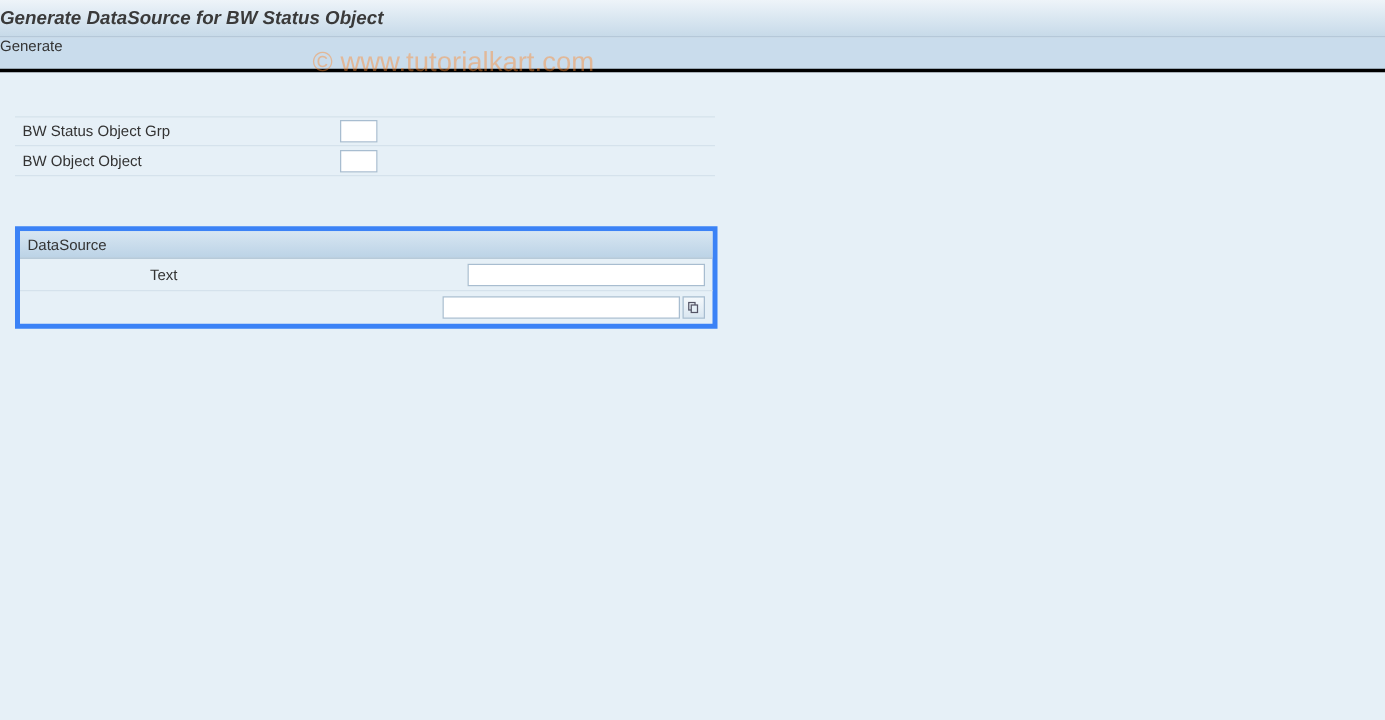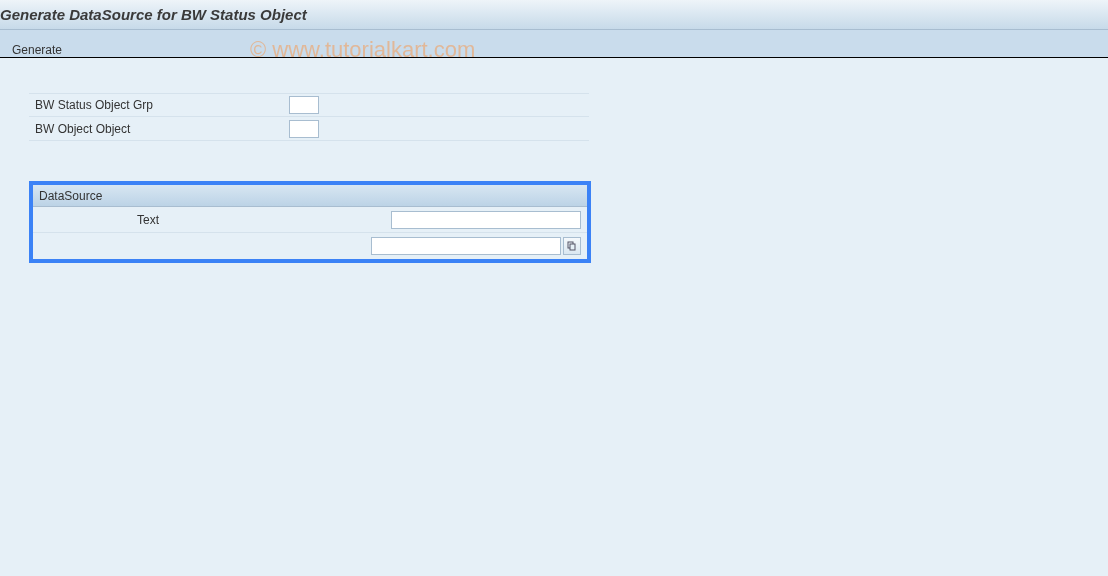--- a/index.html
+++ b/index.html
@@ -25,34 +25,33 @@
     }
     .title-text {
       font-style: italic;
       font-weight: bold;
       font-size: 15px;
       color: #3a3a3a;
     }
     .toolbar {
       background: #c9dcec;
       height: 28px;
-      border-bottom: 1px solid #000000;
-      display: flex;
-      align-items: flex-end;
-      padding-left: 12px;
+      border-bottom: 3px solid #000000;
+      display: flex;
+      align-items: flex-start;
+      padding-left: 0;
     }
     .toolbar-btn {
       color: #333;
       font-size: 12px;
       cursor: default;
     }
     .content-area {
       background: #e6f0f7;
       padding: 35px 12px 12px 12px;
-      margin-left: 17px;
     }
     .field-group {
       margin-bottom: 40px;
       width: 560px;
     }
     .field-row {
       display: flex;
       align-items: center;
       height: 24px;
       border-bottom: 1px solid #d5e2ec;

